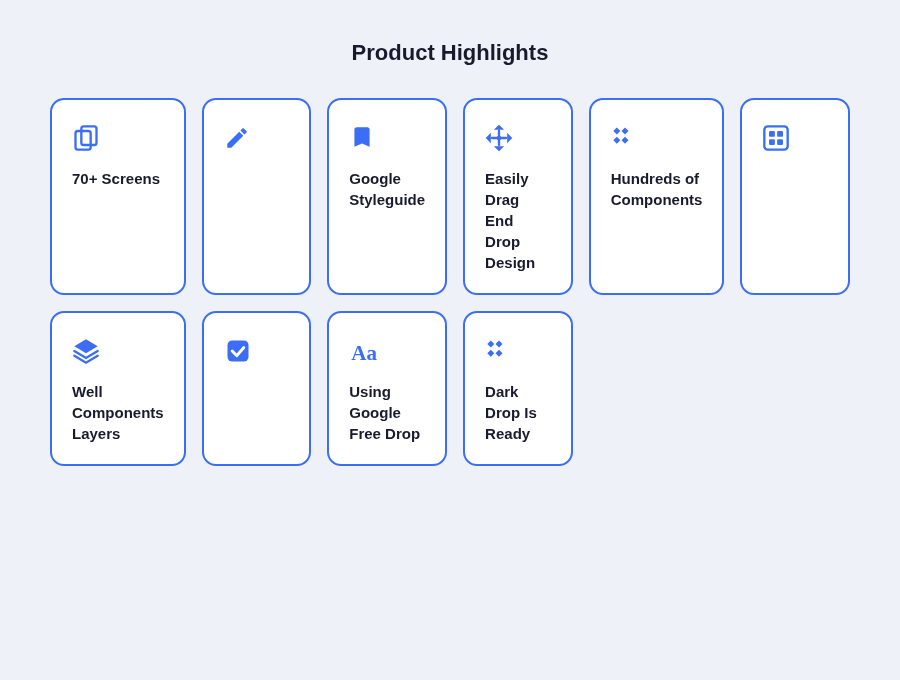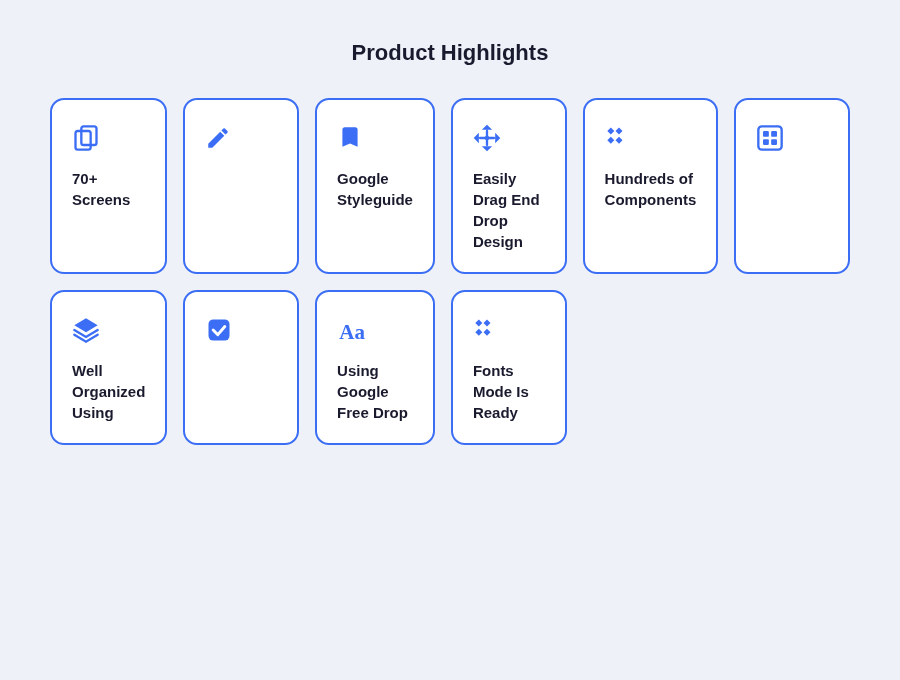--- a/index.html
+++ b/index.html
@@ -136,21 +136,21 @@
   </div>
 
   <div class="card">
     <div class="card-icon">
       <svg width="28" height="28" viewBox="0 0 24 24" xmlns="http://www.w3.org/2000/svg">
         <polygon points="12,2 22,8 12,14 2,8" fill="#3b6ef5"></polygon>
         <path d="M2 12l10 6 10-6" fill="none" stroke="#3b6ef5" stroke-width="2" stroke-linecap="round"></path>
         <path d="M2 16l10 6 10-6" fill="none" stroke="#3b6ef5" stroke-width="2" stroke-linecap="round"></path>
       </svg>
     </div>
-    <span class="card-label">Well Organized Using</span>
+    <span class="card-label">Well Components Layers</span>
   </div>
 
   <div class="card">
     <div class="card-icon">
       <svg width="28" height="28" viewBox="0 0 24 24" xmlns="http://www.w3.org/2000/svg">
         <rect x="3" y="3" width="18" height="18" rx="4" fill="#3b6ef5"></rect>
         <path d="M7 12l4 4 6-7" fill="none" stroke="#ffffff" stroke-width="2.5" stroke-linecap="round" stroke-linejoin="round"></path>
       </svg>
     </div>
   </div>
@@ -166,16 +166,16 @@
 
   <div class="card">
     <div class="card-icon">
       <svg width="28" height="28" viewBox="0 0 24 24" xmlns="http://www.w3.org/2000/svg">
         <polygon points="5,3 8,6 5,9 2,6" fill="#3b6ef5"></polygon>
         <polygon points="12,3 15,6 12,9 9,6" fill="#3b6ef5"></polygon>
         <polygon points="5,11 8,14 5,17 2,14" fill="#3b6ef5"></polygon>
         <polygon points="12,11 15,14 12,17 9,14" fill="#3b6ef5"></polygon>
       </svg>
     </div>
-    <span class="card-label">Fonts Mode Is Ready</span>
+    <span class="card-label">Dark Drop Is Ready</span>
   </div>
 
 </div>
 
 </body></html>

